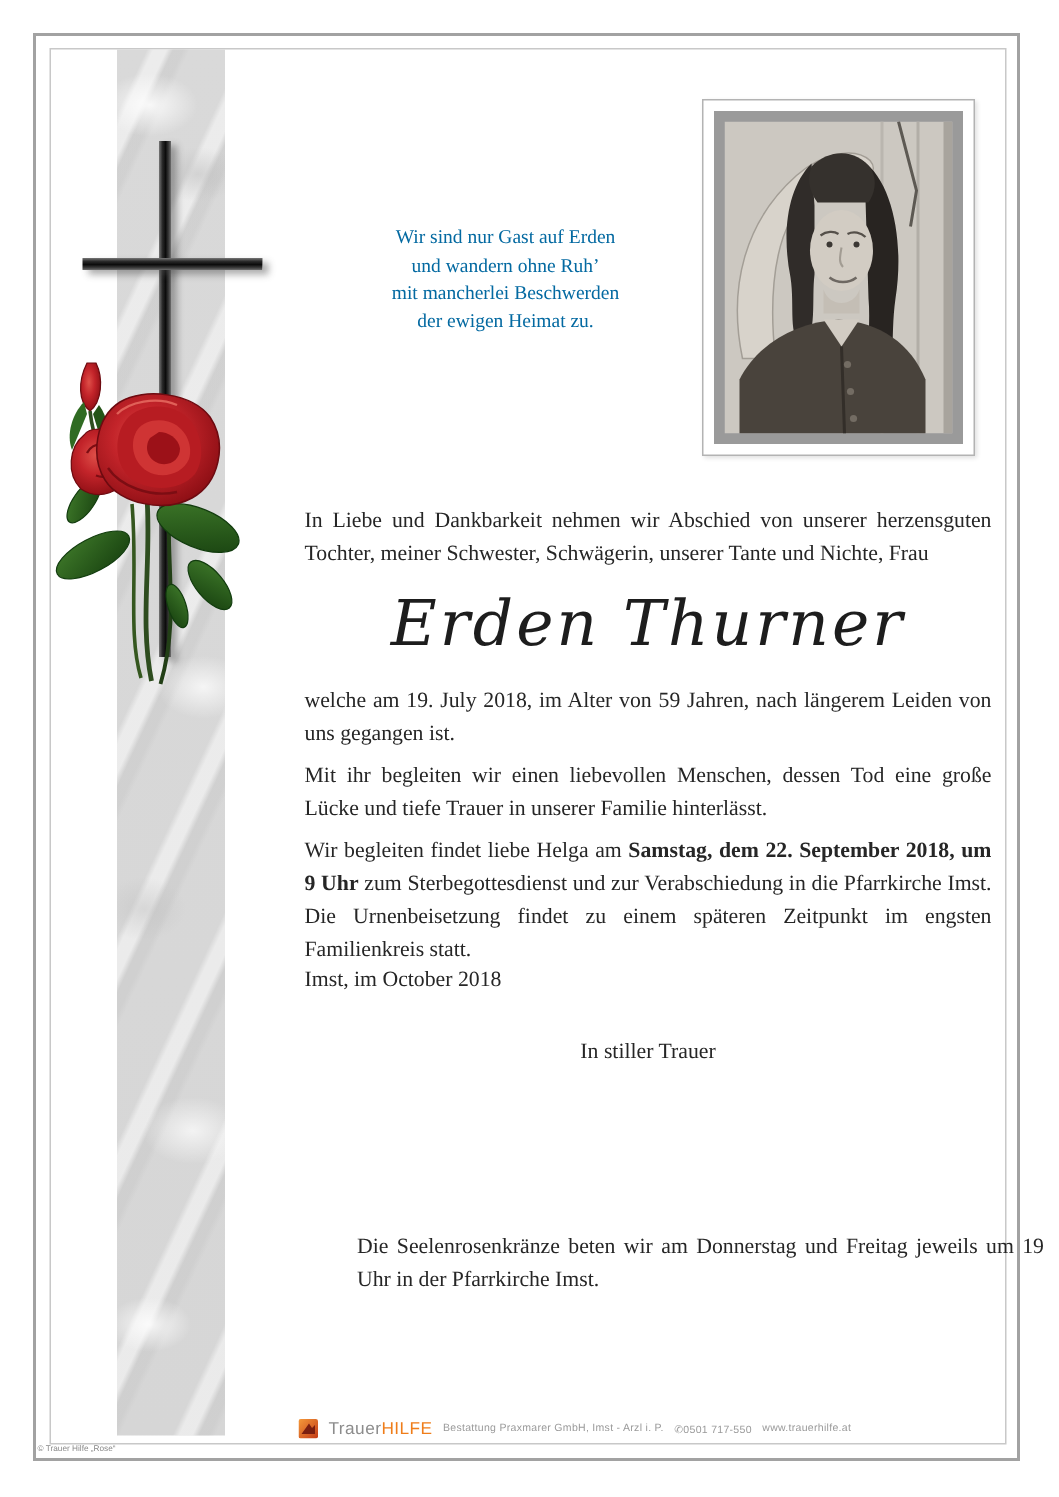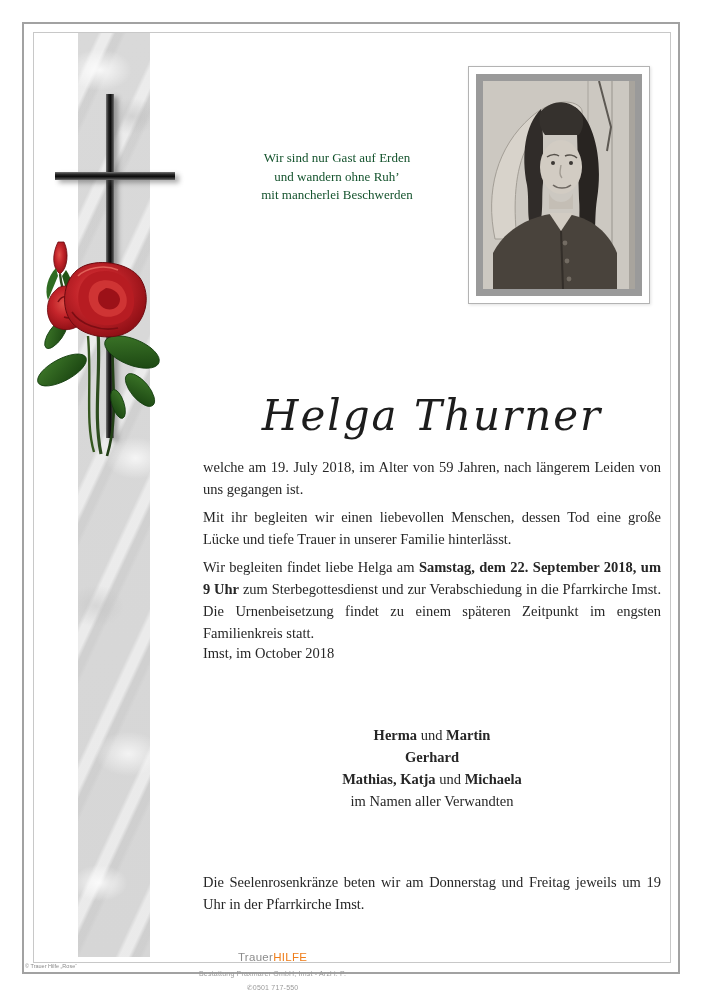--- a/index.html
+++ b/index.html
@@ -44,44 +44,44 @@
   .rose-wrap { position:absolute; left:28px; top:224px; width:136px; height:238px; }
   .photo-frame {
     position:absolute; left:468px; top:66px; width:182px; height:238px;
     background:#ffffff; border:1px solid #b3b3b3; padding:7px;
     box-shadow:1px 1px 3px rgba(0,0,0,.12);
   }
   .photo-mat { width:100%; height:100%; background:#9a9a9a; padding:7px; }
   .photo { width:100%; height:100%; display:block; }
   .poem {
     position:absolute; left:232px; top:149px; width:210px;
-    font-size:13px; line-height:18.5px; text-align:center; color:#14532d;
+    font-size:13px; line-height:18.5px; text-align:center; color:#0369a1;
   }
   .poem span { display:block; }
   .col { position:absolute; left:203px; width:458px; font-size:14.5px; line-height:22px; }
   .justify { text-align:justify; }
   .center { text-align:center; }
   .intro   { top:336px; }
   .deceased-name {
     top:388px; text-align:center;
     font-family:"DejaVu Serif", serif; font-style:italic;
     font-size:42px; line-height:56px; letter-spacing:2px; color:#1d1d1d; font-weight:400;
   }
   .death-info { top:456px; }
   .tribute    { top:506px; }
   .funeral    { top:556px; }
   .dateline   { top:642px; }
   .stiller    { top:690px; }
   .mourners   { top:724px; line-height:22px; }
-  .rosary     { top:871px; }
+  .rosary     { top:820px;margin-left:35px; }
   b { font-weight:bold; }
   .footer-row {
     position:absolute; left:199px; top:944px; height:17px;
     display:flex; align-items:center; gap:7px;
-    font-family:"Liberation Sans", sans-serif; white-space:nowrap;flex-direction:column;
+    font-family:"Liberation Sans", sans-serif; white-space:nowrap;
   }
   .brand { font-size:11.5px; letter-spacing:.3px; }
   .brand .t { color:#8c8c8c; }
   .brand .h { color:#ef7d1a; }
   .footer-small { font-size:7px; color:#9a9a9a; letter-spacing:.2px; }
   .copyright {
     position:absolute; left:25px; top:963px;
     font-family:"Liberation Sans", sans-serif; font-size:5.5px; color:#8a8a8a;
   }
 </style>
@@ -171,40 +171,37 @@
 
         <path d="M66 112 C 70 124, 86 124, 90 112 L 90 128 L 66 128 Z" fill="#c4beb5"></path>
       </svg>
     </div>
   </div>
 
   <div class="poem">
     <span>Wir sind nur Gast auf Erden</span>
     <span>und wandern ohne Ruh’</span>
     <span>mit mancherlei Beschwerden</span>
-  </div>
-
-
-  <div class="col deceased-name">Helga Thurner</div>
+    <span>der ewigen Heimat zu.</span>
+  </div>
+
+  <div class="col intro justify">In Liebe und Dankbarkeit nehmen wir Abschied von unserer herzensguten Tochter, meiner Schwester, Schwägerin, unserer Tante und Nichte, Frau</div>
+
+  <div class="col deceased-name">Erden Thurner</div>
 
   <div class="col death-info justify">welche am 19. July 2018, im Alter von 59 Jahren, nach längerem Leiden von uns gegangen ist.</div>
 
   <div class="col tribute justify">Mit ihr begleiten wir einen liebevollen Menschen, dessen Tod eine große Lücke und tiefe Trauer in unserer Familie hinterlässt.</div>
 
   <div class="col funeral justify"><span>Wir begleiten findet liebe Helga am </span><b>Samstag, dem 22. September 2018, um 9 Uhr</b><span> zum Sterbegottesdienst und zur Verabschiedung in die Pfarrkirche Imst. Die Urnenbeisetzung findet zu einem späteren Zeitpunkt im engsten Familienkreis statt.</span></div>
 
   <div class="col dateline">Imst, im October 2018</div>
 
-
-  <div class="col mourners center">
-      <div><b>Herma</b><span> und </span><b>Martin</b></div>
-      <div><b>Gerhard</b></div>
-      <div><b>Mathias, Katja</b><span> und </span><b>Michaela</b></div>
-      <div><span>im Namen aller Verwandten</span></div>
-    </div>
+  <div class="col stiller center">In stiller Trauer</div>
+
 
   <div class="col rosary justify">Die Seelenrosenkränze beten wir am Donnerstag und Freitag jeweils um 19 Uhr in der Pfarrkirche Imst.</div>
 
   <div class="footer-row">
     <svg width="13" height="13" viewBox="0 0 13 13">
       <defs>
         <linearGradient id="og" x1="0" y1="0" x2="1" y2="1">
           <stop offset="0%" stop-color="#f59a3a"></stop>
           <stop offset="100%" stop-color="#c23a17"></stop>
         </linearGradient>

